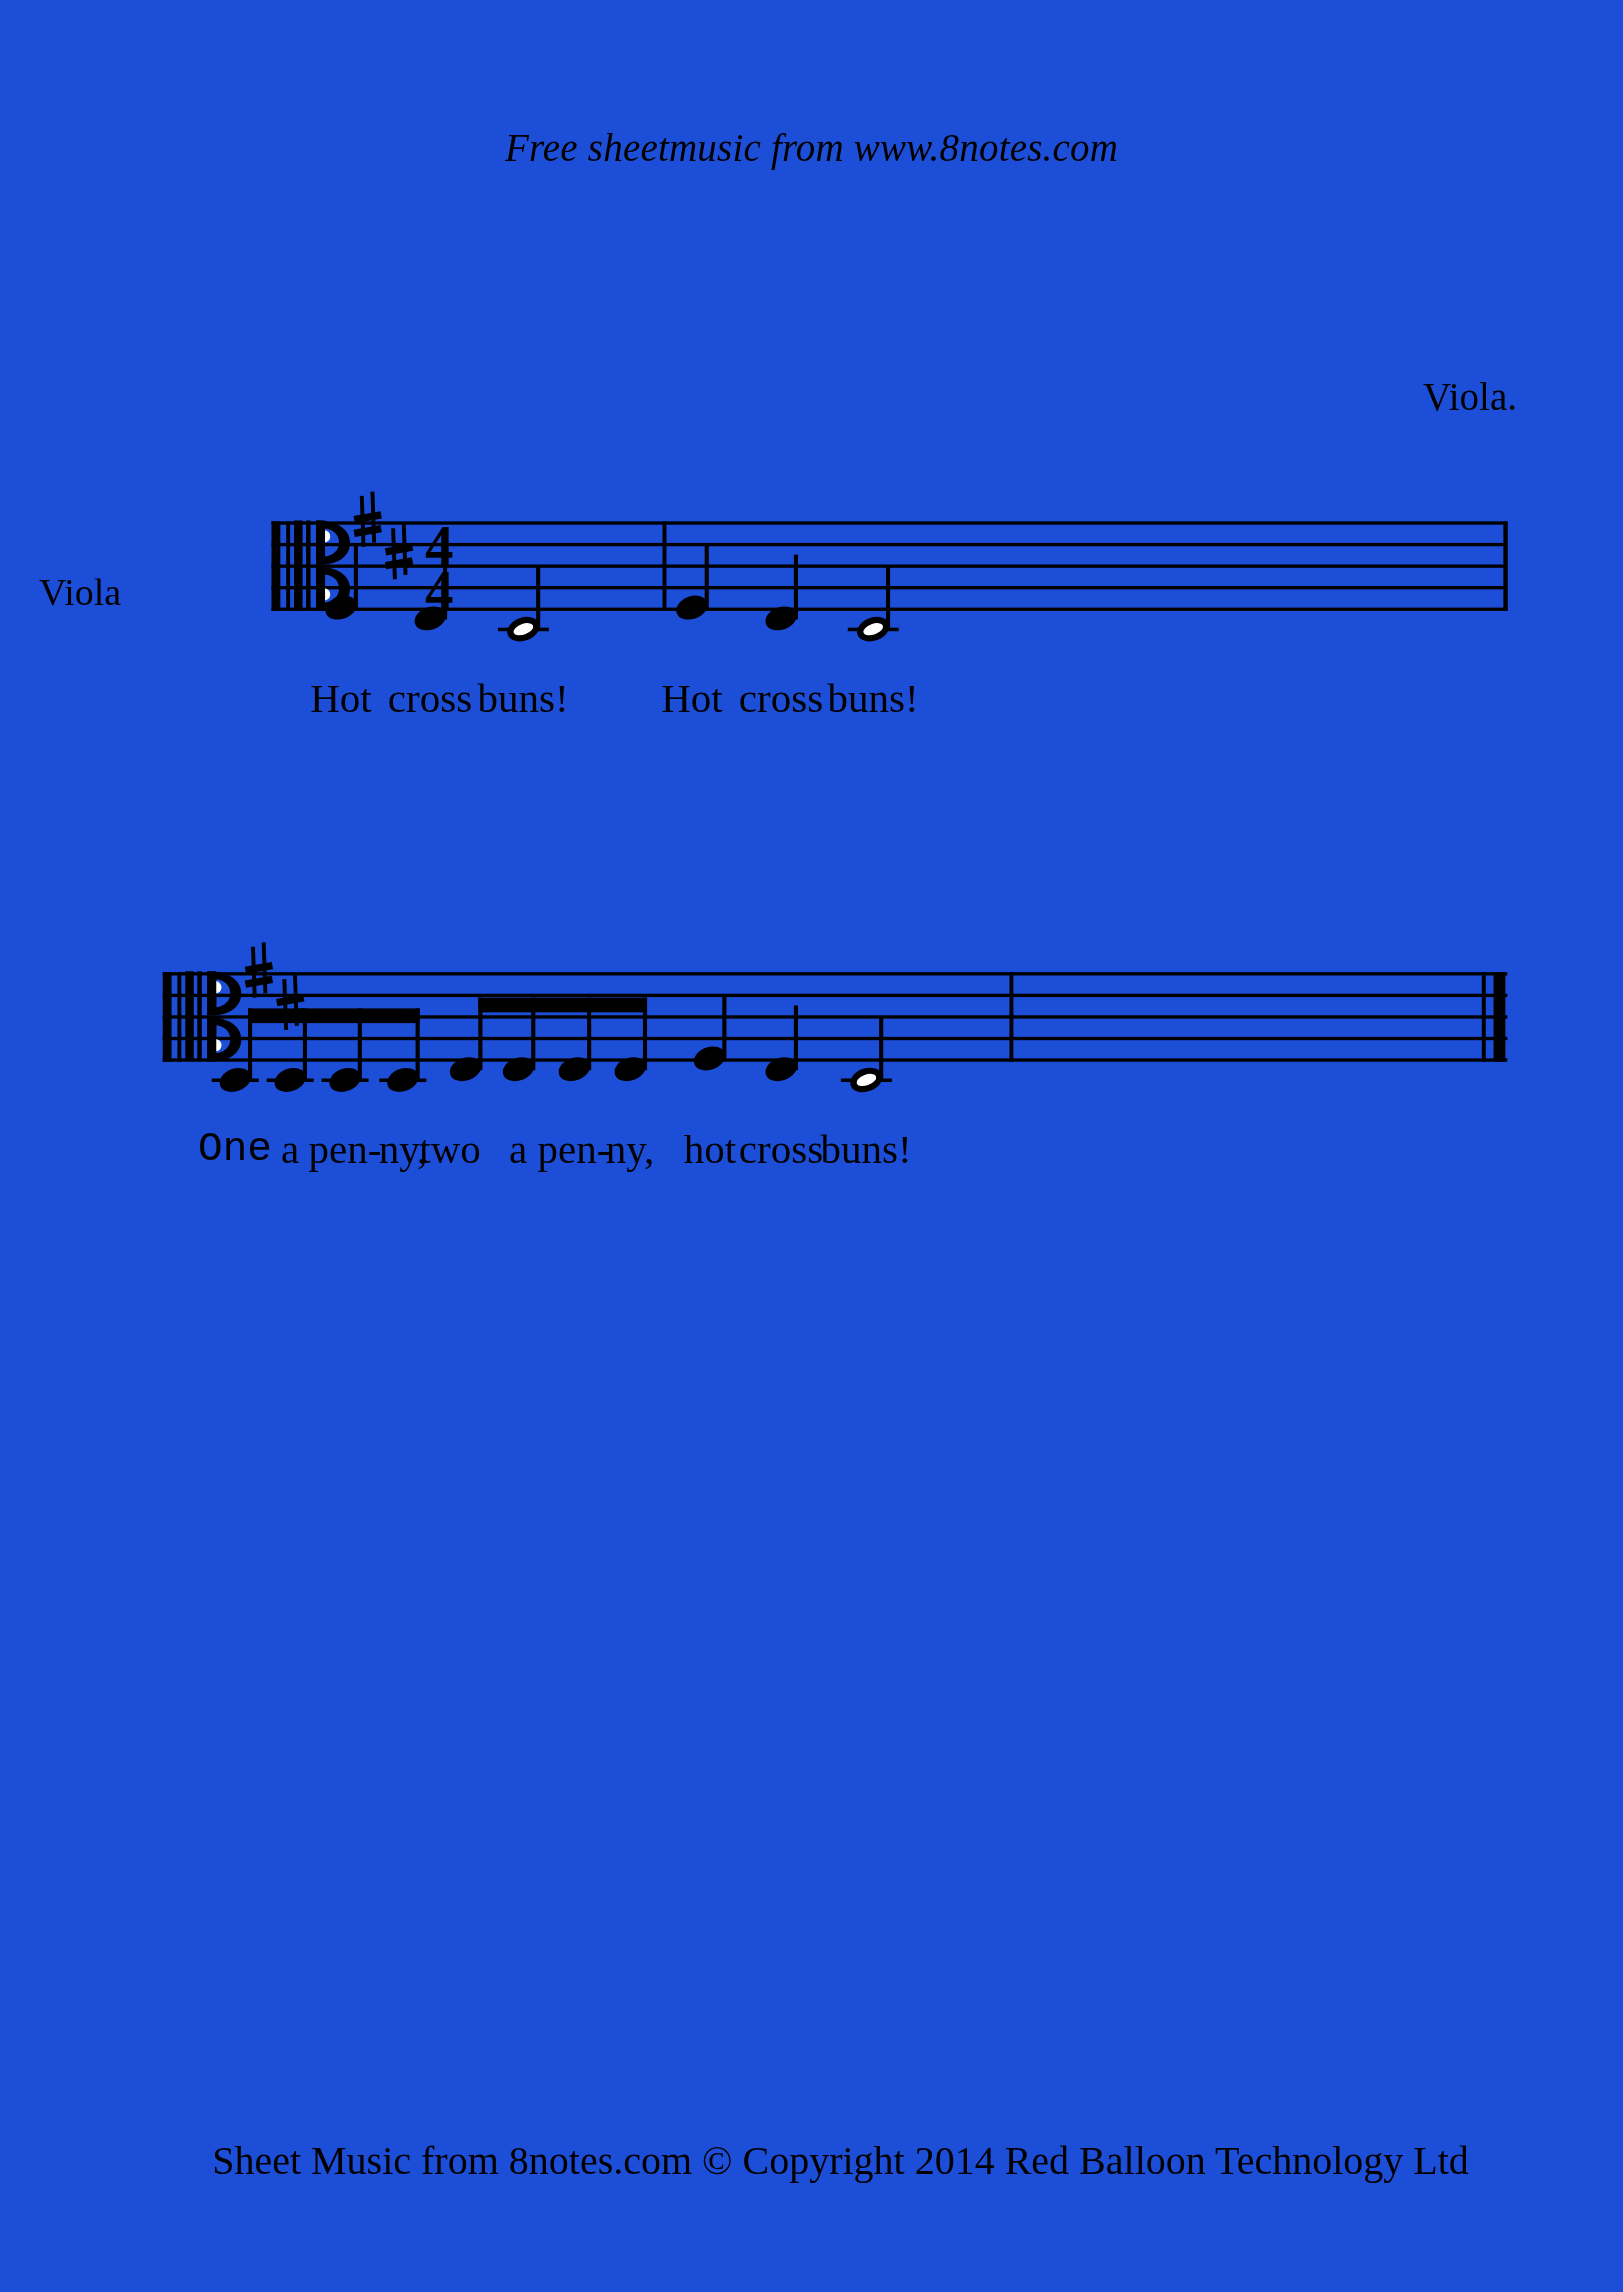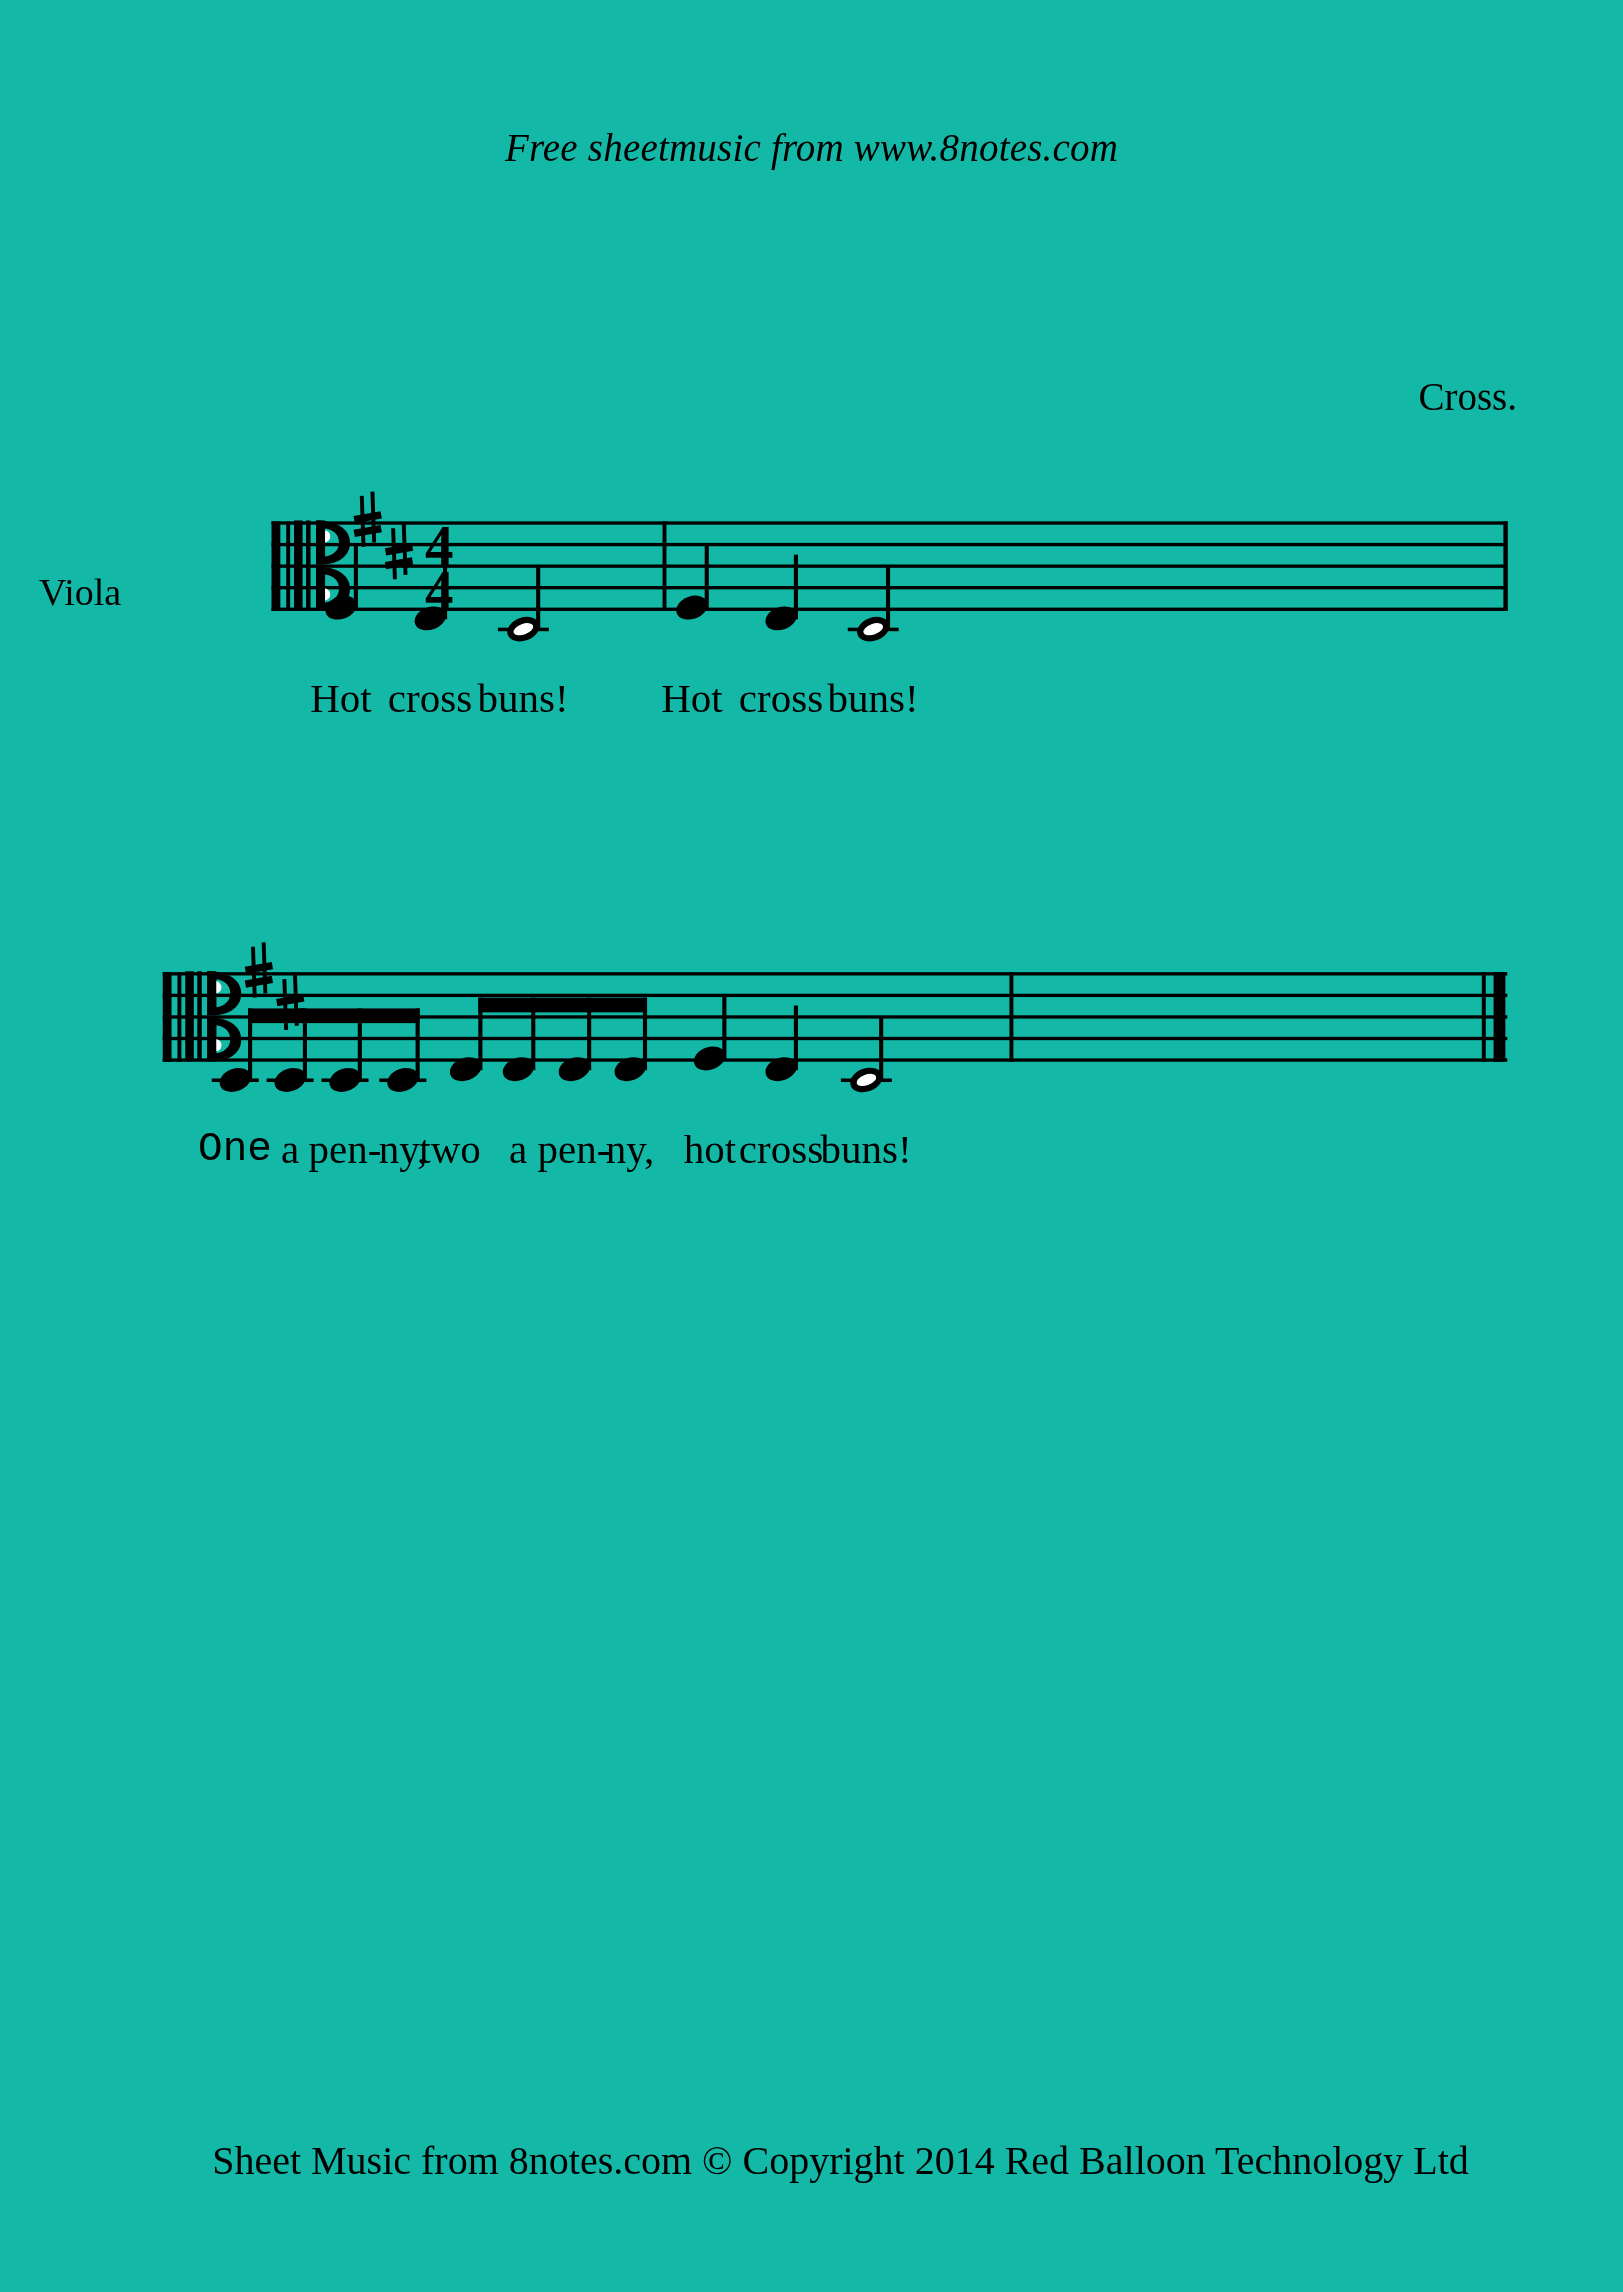--- a/index.html
+++ b/index.html
@@ -9,21 +9,21 @@
     background: #ffffff;
   }
   body {
     font-family: "Liberation Serif", "DejaVu Serif", serif;
     color: #000000;
   }
   #page {
     position: relative;
     width: 1623px;
     height: 2293px;
-    background: #14b8a6;
+    background: #1d4ed8;
     overflow: hidden;
   }
 
   
   .header-credit {
     position: absolute;
     left: 0;
     top: 125px;
     width: 1623px;
     text-align: center;
@@ -92,21 +92,21 @@
   }
 </style>
 </head>
 <body>
 
 <div id="page">
 
   <div class="header-credit">Free sheetmusic from www.8notes.com</div>
 
 
-  <div class="composer">Cross.</div>
+  <div class="composer">Viola.</div>
 
   <div class="instrument-label sys1">Viola</div>
 
   <div class="system" style="left:0px; top:0px;">
     <svg width="1623" height="784" viewBox="0 0 1656 800">
       <g fill="#000000" stroke="none">
 
         <g>
           <rect x="277" y="532" width="1261" height="3.4"></rect>
           <rect x="277" y="554" width="1261" height="3.4"></rect>

